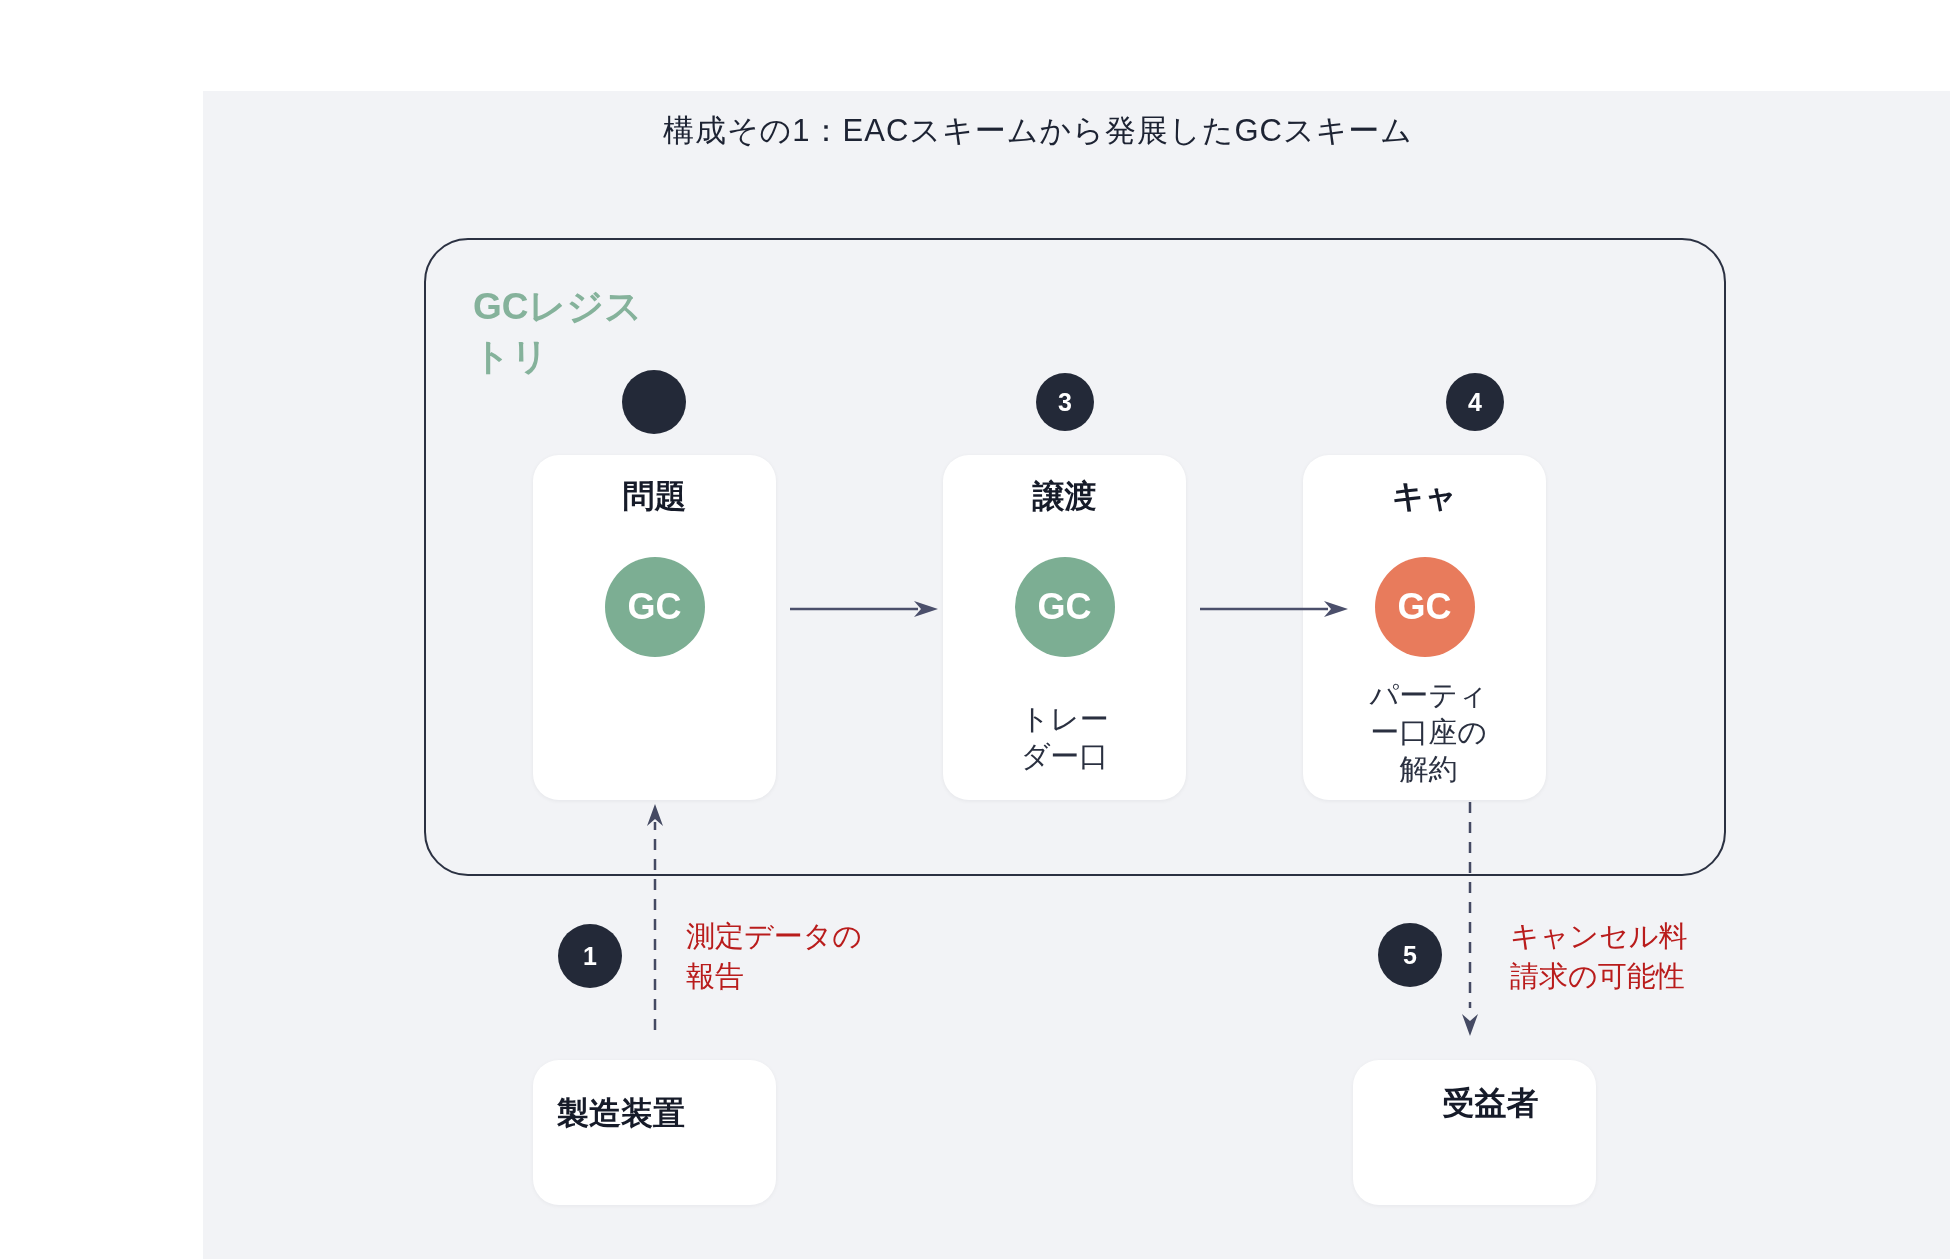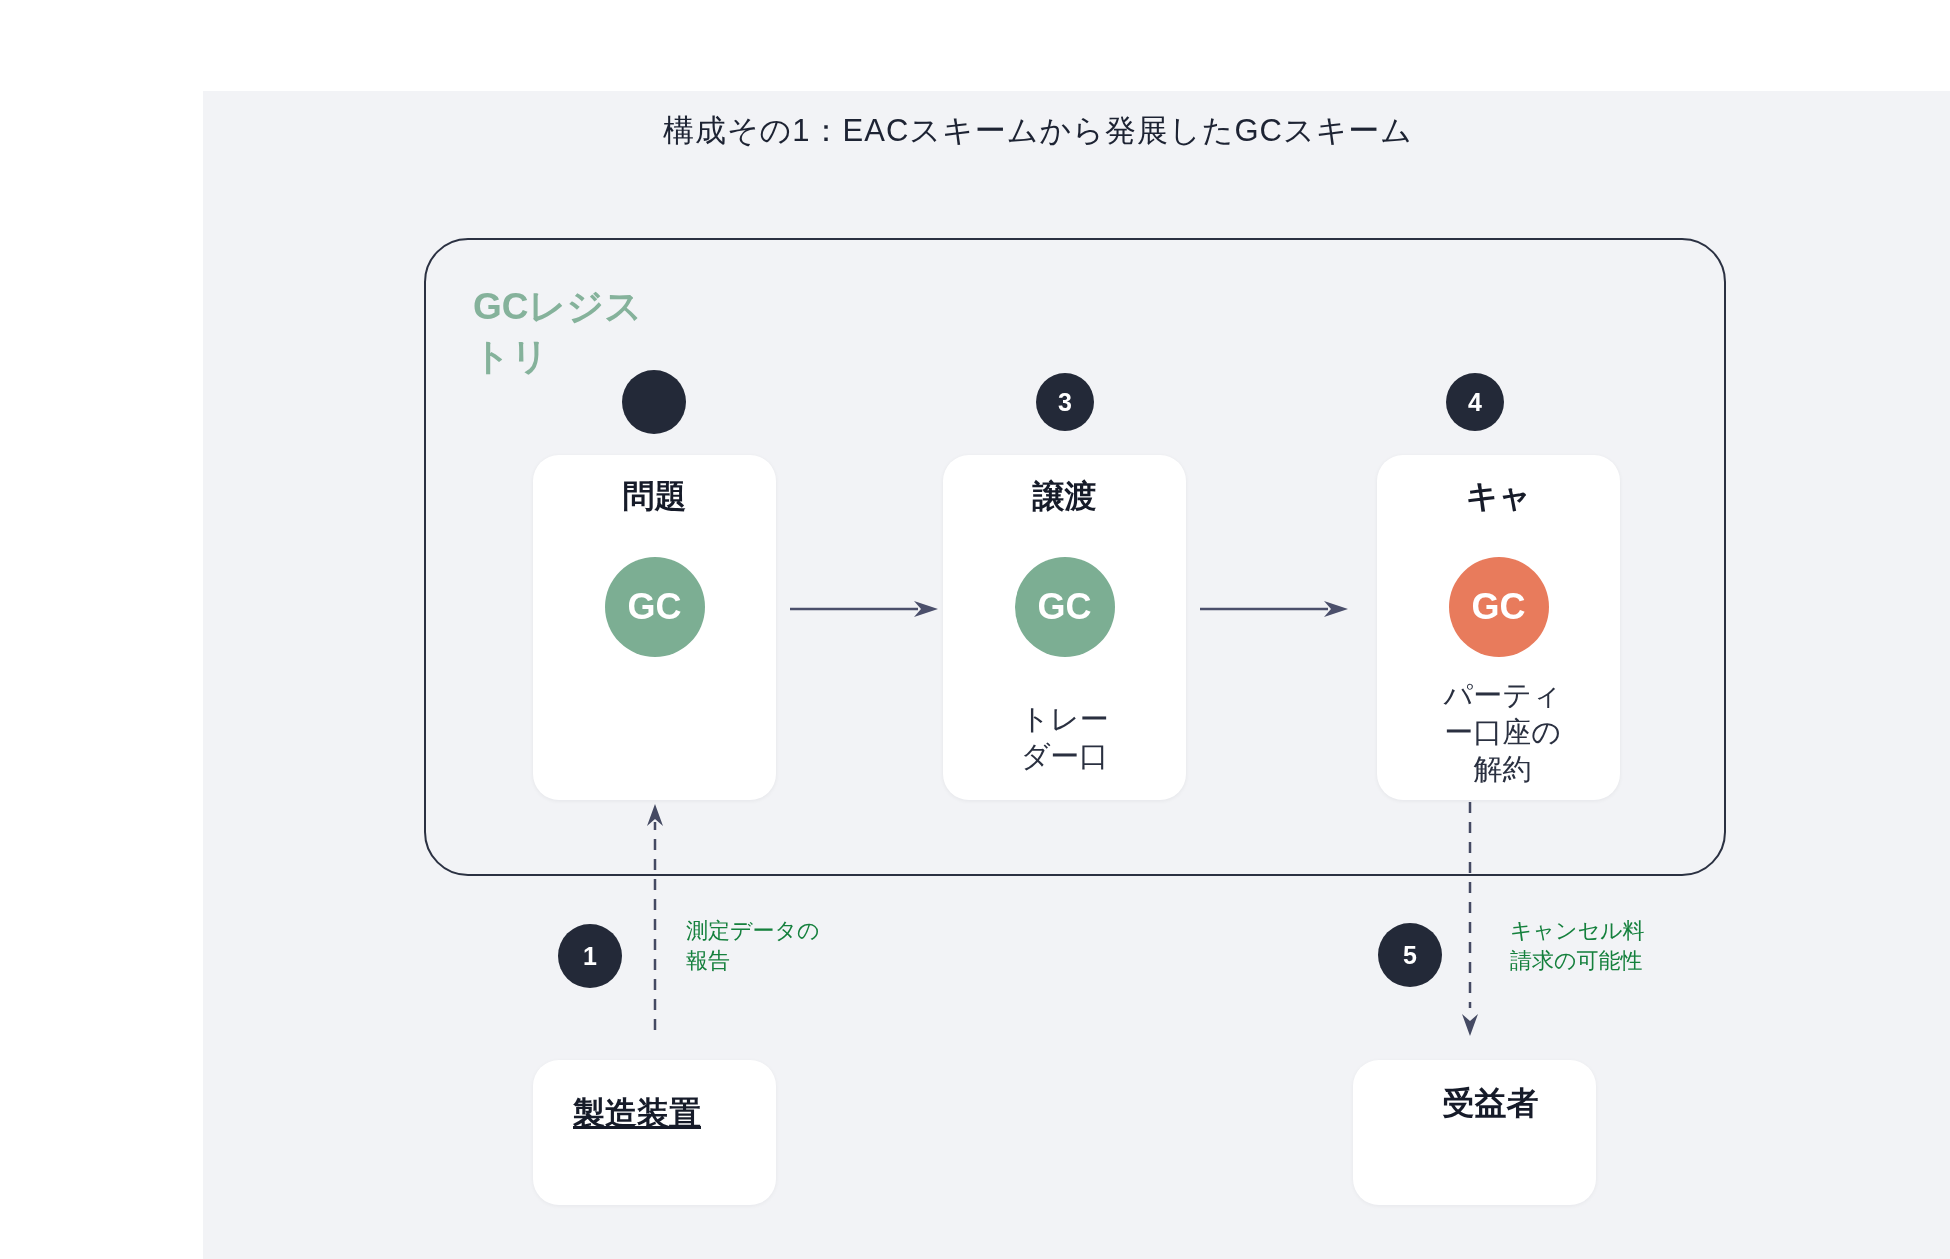--- a/index.html
+++ b/index.html
@@ -19,49 +19,49 @@
                display:flex;align-items:center;justify-content:center;
                font-weight:bold;font-size:25px;}
   .c-first{left:622px;top:370px;width:64px;height:64px;}
   .c-3{left:1036px;top:373px;width:58px;height:58px;}
   .c-4{left:1446px;top:373px;width:58px;height:58px;}
   .c-1{left:558px;top:924px;width:64px;height:64px;}
   .c-5{left:1378px;top:923px;width:64px;height:64px;}
 
   .card{position:absolute;top:455px;width:243px;height:345px;background:#ffffff;
         border-radius:26px;box-shadow:0 1px 4px rgba(20,25,40,0.06);}
-  .card-1{left:533px;}  .card-2{left:943px;}  .card-3{left:1377px;}
+  .card-1{left:533px;}  .card-2{left:943px;}  .card-3{left:1303px;}
   .card-title{margin-top:20px;text-align:center;font-family:"DejaVu Serif",serif;
               font-weight:bold;font-size:32px;color:#161b29;}
   .gc-badge{position:absolute;left:50%;top:102px;transform:translateX(-50%);
             width:100px;height:100px;border-radius:50%;display:flex;align-items:center;
             justify-content:center;color:#ffffff;font-weight:bold;font-size:36px;
             font-family:"Liberation Sans",sans-serif;}
   .card-caption{position:absolute;top:246px;left:0;right:0;text-align:center;
                 font-family:"DejaVu Serif",serif;font-size:29px;color:#2a3040;
                 line-height:1.28;white-space:pre-line;}
   .card-3 .card-caption{top:222px;padding-left:8px;}
 
   .arrow{position:absolute;}
   .arrow-1{left:788px;top:598px;}
   .arrow-2{left:1198px;top:598px;}
   .dash-up{left:643px;top:800px;}
   .dash-down{left:1458px;top:800px;}
 
-  .note{position:absolute;font-family:"DejaVu Serif",serif;font-size:22px;color:#15803d;
+  .note{position:absolute;font-family:"DejaVu Serif",serif;font-size:29px;color:#b91c1c;
         line-height:1.38;white-space:pre-line;}
   .note-left{left:686px;top:916px;}
   .note-right{left:1510px;top:916px;}
 
   .bcard{position:absolute;top:1060px;width:243px;height:145px;background:#ffffff;
          border-radius:26px;box-shadow:0 1px 4px rgba(20,25,40,0.05);}
   .bcard-left{left:533px;}  .bcard-right{left:1353px;}
   .bcard-label{font-family:"DejaVu Serif",serif;font-weight:bold;font-size:32px;
                color:#161b29;}
-  .bcard-left .bcard-label{padding:32px 0 0 40px;text-decoration:underline;}
+  .bcard-left .bcard-label{padding:32px 0 0 24px;}
   .bcard-right .bcard-label{padding:22px 0 0 32px;text-align:center;}
 </style>
 </head>
 <body>
 
 <div class="page">
   <div class="panel"></div>
 
   <div class="title">構成その1：EACスキームから発展したGCスキーム</div>
 

